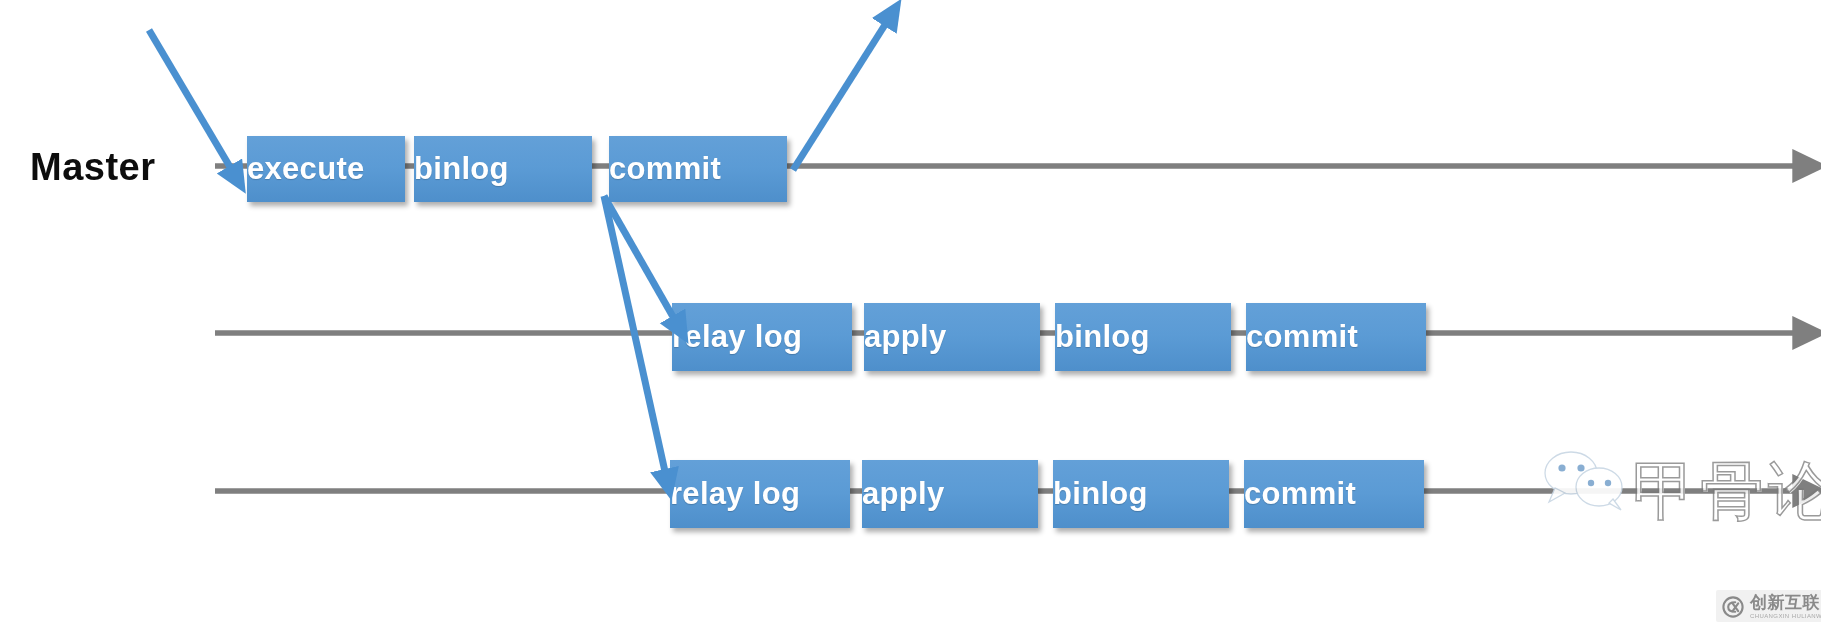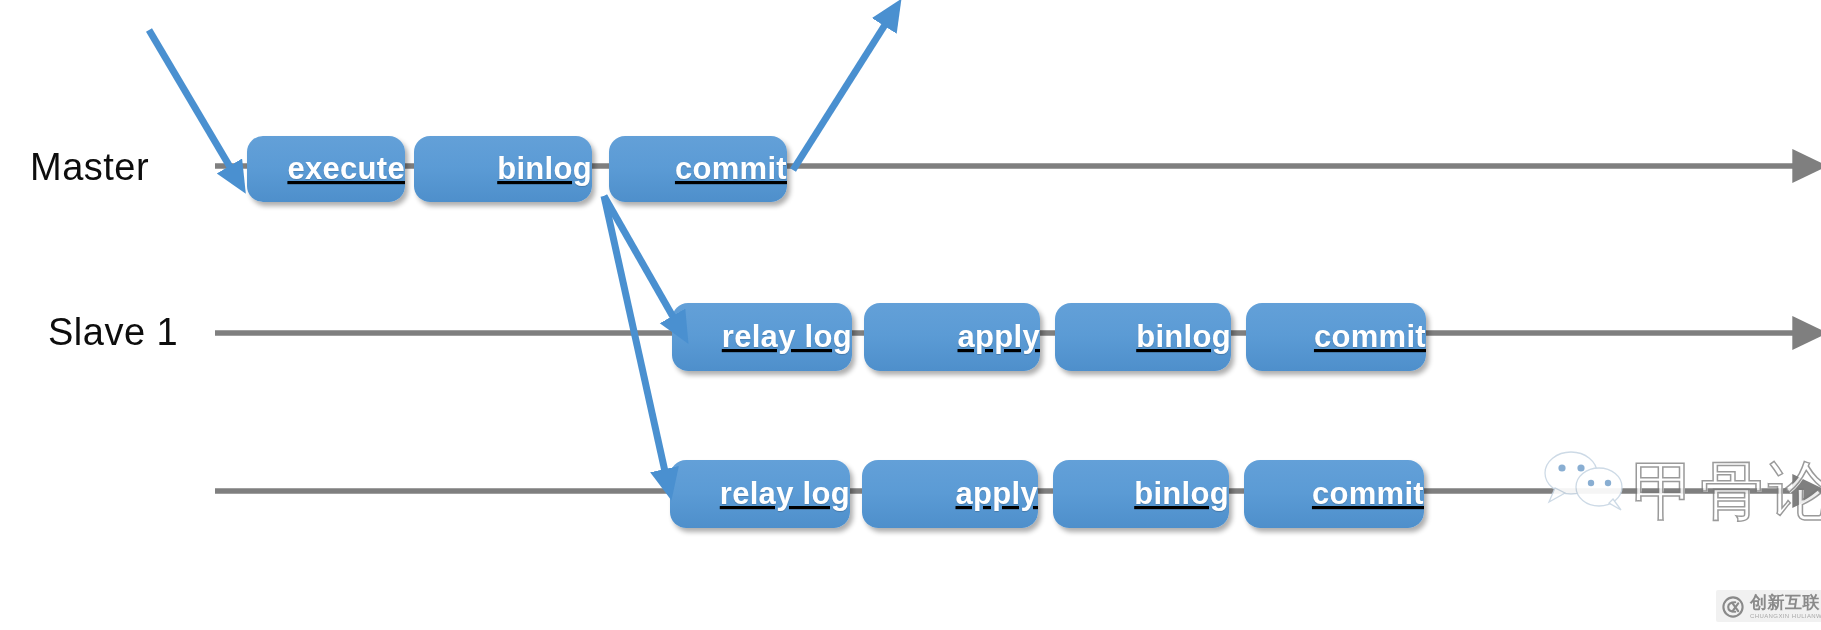--- a/index.html
+++ b/index.html
@@ -15,35 +15,34 @@
     width: 1821px;
     height: 630px;
     background: #ffffff;
     overflow: hidden;
   }
   .row-label {
     position: absolute;
     color: #0d0d0d;
     font-family: "Liberation Sans", sans-serif;
     font-size: 38px;
-    font-weight: 400;
+    font-weight: 700;
     letter-spacing: 0.5px;
     white-space: nowrap;
     line-height: 1;
   }
   .stage-box {
     position: absolute;
     box-sizing: border-box;
     background: linear-gradient(to bottom, #63a0d8 0%, #5b9bd5 48%, #4e8fcb 100%);
-    border-radius: 16px;
+    border-radius: 0;
     box-shadow: 3px 4px 5px rgba(0,0,0,0.32);
     display: flex;
     align-items: center;
-    justify-content: flex-end;
-    text-decoration: underline;
+    justify-content: flex-start;
   }
   .stage-box span {
     color: #ffffff;
     font-family: "Liberation Sans", sans-serif;
     font-weight: bold;
     font-size: 31px;
     letter-spacing: 0.3px;
     text-shadow: 0 1px 1px rgba(0,0,0,0.18);
     white-space: nowrap;
   }
@@ -167,21 +166,20 @@
     <div class="stage-box" style="left:1053px; top:460px; width:176px; height:68px;">
       <span>binlog</span>
     </div>
     <div class="stage-box" style="left:1244px; top:460px; width:180px; height:68px;">
       <span>commit</span>
     </div>
   </div>
 
   <div class="labels-layer">
     <div class="row-label" style="left:30px; top:148px;">Master</div>
-    <div class="row-label" style="left:48px; top:313px;">Slave 1</div>
   </div>
 
   <svg class="overlay overlay-over" viewBox="0 0 1821 630">
     <defs>
       <marker id="bluehead2" markerWidth="5.2" markerHeight="5.2" refX="1.0" refY="2.1" orient="auto" markerUnits="strokeWidth">
         <path d="M0,0 L0,4.2 L4.6,2.1 z" fill="#4a90d0"></path>
       </marker>
     </defs>
 
     <line x1="149" y1="30" x2="233" y2="172" stroke="#4a90d0" stroke-width="7" marker-end="url(#bluehead2)"></line>

